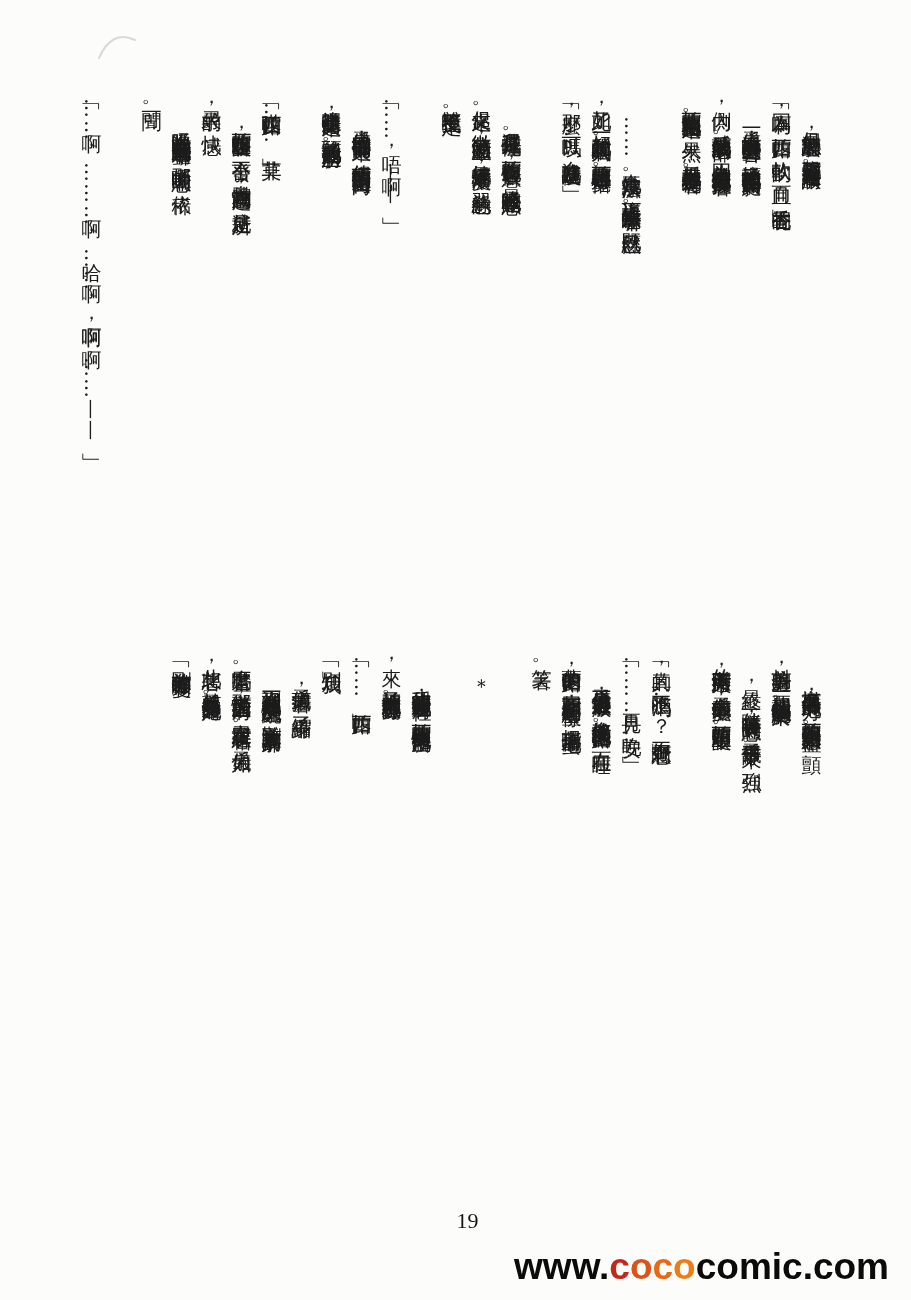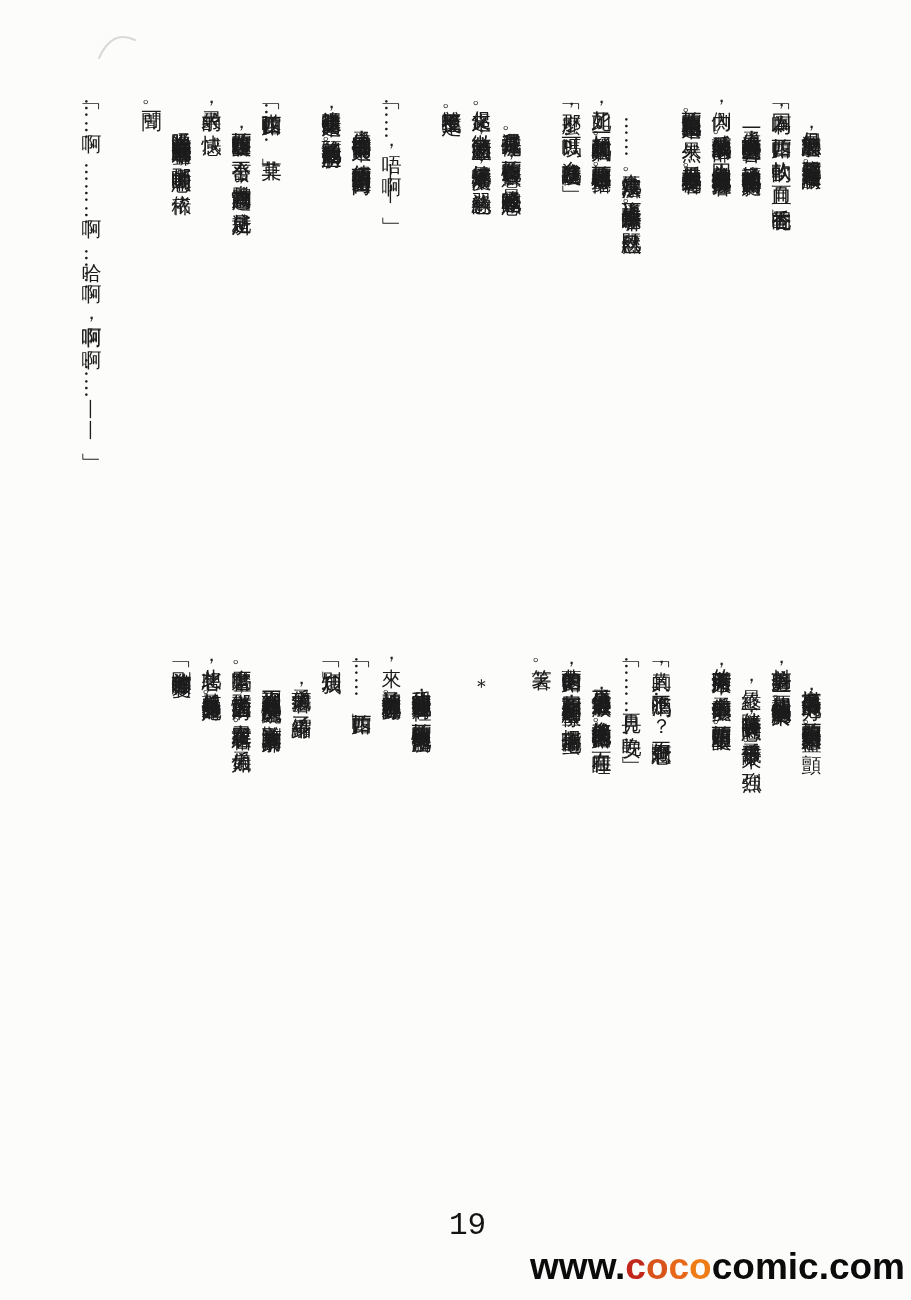--- a/index.html
+++ b/index.html
@@ -25,28 +25,28 @@
   .line { margin: 0; padding: 0; }
   .p    { text-indent: 21px; }   
   .c    { text-indent: 0; }      
   .q    { text-indent: 2px; }    
   .blank{ }
   .star { text-indent: 12px; }
   .page-number {
     position: absolute;
     left: 0; right: 0; top: 1208px;
     text-align: center;
-    font-family: Liberation Mono, monospace;
-    font-size: 31px;
+    font-family: Liberation Serif, serif;
+    font-size: 22px;
     color: #141414;
     margin-left: 24px;
   }
   .watermark {
     position: absolute;
-    right: 6px; top: 1246px;
+    right: 22px; top: 1246px;
     font-family: "Liberation Sans", sans-serif;
     font-weight: bold;
     font-size: 37px;
     color: #0b0b0b;
     white-space: nowrap;
   }
   .smudge {
     position: absolute;
     left: 95px; top: 28px;
   }

